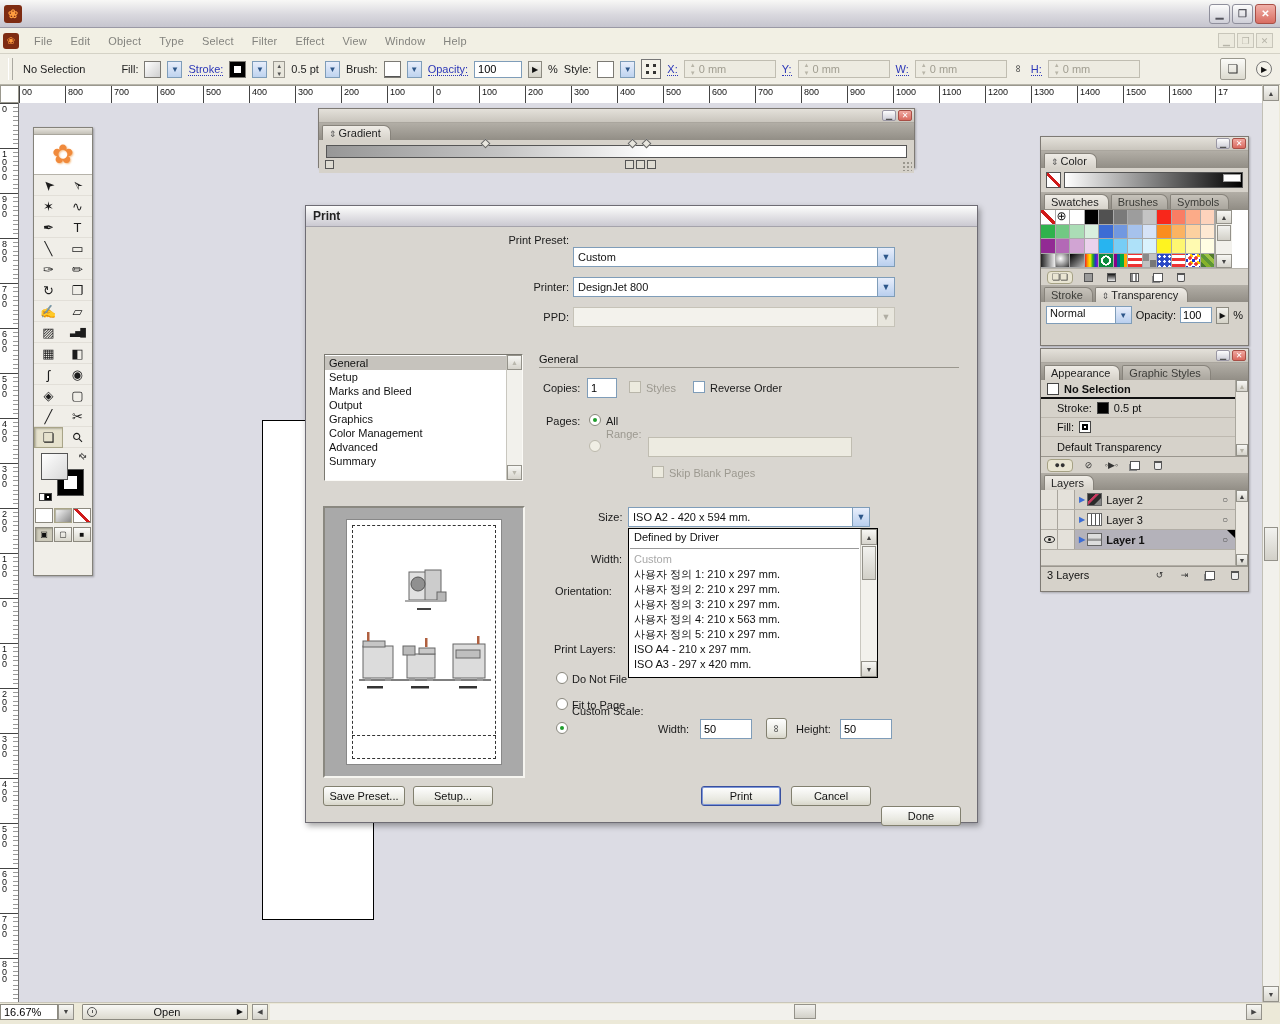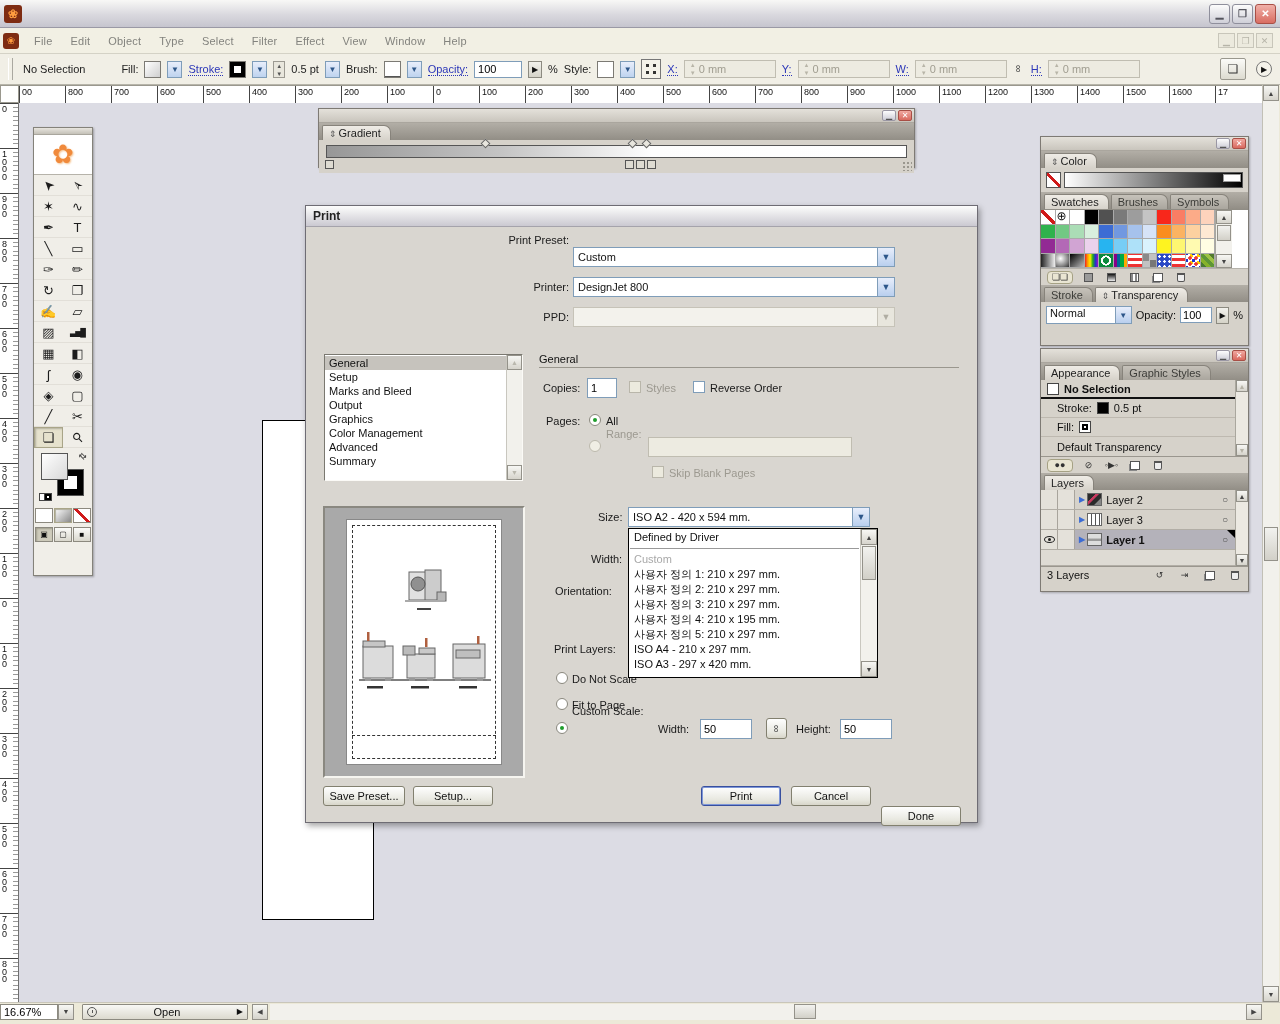--- a/index.html
+++ b/index.html
@@ -644,21 +644,21 @@
   <div class="dlg-label" style="left:292px;top:305px">Size:</div>
   <div class="combo" style="left:322px;top:301px;width:242px">
     <span class="val">ISO A2 - 420 x 594 mm.</span>
       <span class="carr">▼</span>
   </div>
   <div class="dlg-label" style="left:285px;top:347px">Width:</div>
   <div class="dlg-label" style="left:249px;top:379px">Orientation:</div>
 
   <div class="dlg-label" style="left:248px;top:437px">Print Layers:</div>
   <span class="radio" style="left:250px;top:466px"></span>
-  <div class="dlg-label" style="left:266px;top:467px">Do Not Scale</div>
+  <div class="dlg-label" style="left:266px;top:467px">Do Not File</div>
   <span class="radio" style="left:250px;top:492px"></span>
   <div class="dlg-label" style="left:266px;top:493px">Fit to Page</div>
   <span class="radio sel" style="left:250px;top:516px"></span>
   <div class="dlg-label" style="left:266px;top:499px">Custom Scale:</div>
   <div class="dlg-label" style="left:352px;top:517px">Width:</div>
   <input class="txtin" style="left: 394px; top: 513px; width: 52px;" value="50">
   <div class="xpbtn" style="left:460px;top:512px;width:21px;height:21px">
       <span class="chain">∞</span>
     </div>
   <div class="dlg-label" style="left:490px;top:517px">Height:</div>
@@ -706,21 +706,21 @@
   <div class="xpbtn" style="left:575px;top:600px;width:80px">Done</div>
 
   <div id="sizedrop">
     <div id="dropitems">
         <div class="dd-item">Defined by Driver</div>
         <div class="dd-sep"></div>
         <div class="dd-item dis">Custom</div>
         <div class="dd-item">사용자 정의 1: 210 x 297 mm.</div>
         <div class="dd-item">사용자 정의 2: 210 x 297 mm.</div>
         <div class="dd-item">사용자 정의 3: 210 x 297 mm.</div>
-        <div class="dd-item">사용자 정의 4: 210 x 195 mm.</div>
+        <div class="dd-item">사용자 정의 4: 210 x 563 mm.</div>
         <div class="dd-item">사용자 정의 5: 210 x 297 mm.</div>
         <div class="dd-item">ISO A4 - 210 x 297 mm.</div>
         <div class="dd-item">ISO A3 - 297 x 420 mm.</div>
       </div>
     <div class="dscroll">
       <span class="sbtn">▲</span>
       <span class="sthumb"></span>
       <span class="spacer"></span>
       <span class="sbtn">▼</span>
     </div>

